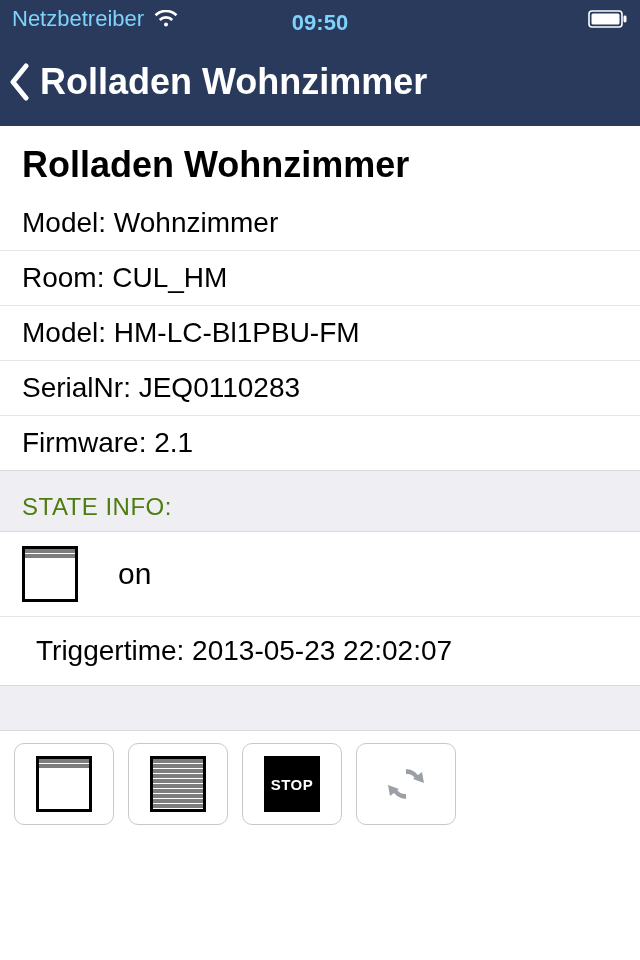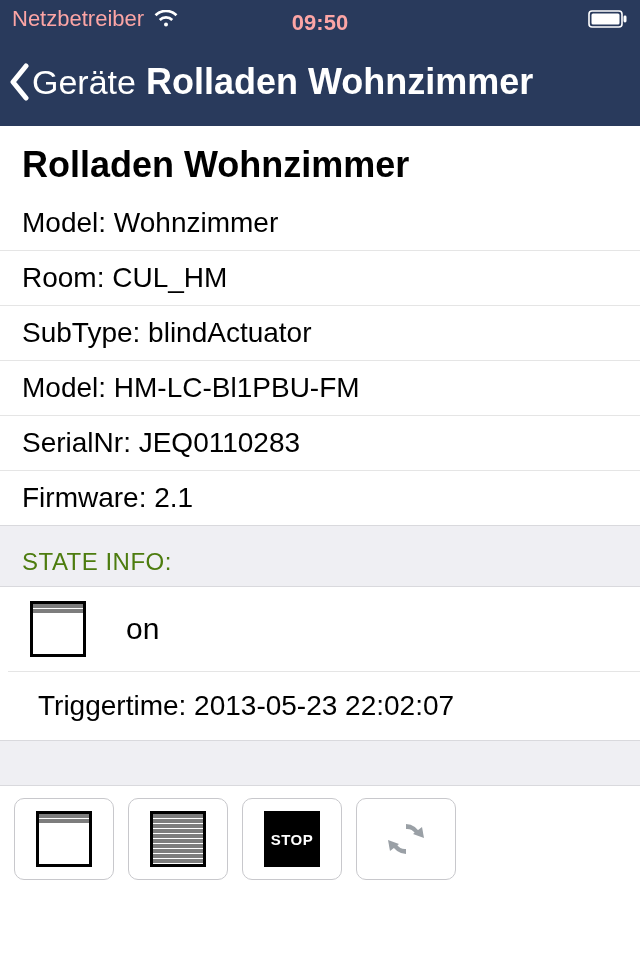--- a/index.html
+++ b/index.html
@@ -7,21 +7,21 @@
       width: 640px;
       height: 960px;
       font-family: -apple-system, "Helvetica Neue", Arial, sans-serif;
       background: #fff;
       overflow: hidden;
       color: #000;
     }
     .statusbar {
       height: 38px;
       background: #293a5c;
-      color: #fca5a5;
+      color: #7dd3fc;
       display: flex;
       align-items: center;
       justify-content: space-between;
       padding: 0 12px;
       font-size: 22px;
       font-weight: 500;
     }
     .statusbar .left { display: flex; align-items: center; gap: 10px; }
     .statusbar .center { position: absolute; left: 50%; transform: translateX(-50%); font-weight: 600; margin-top: 8px; }
     .statusbar .right { display: flex; align-items: center; }
@@ -69,21 +69,20 @@
       letter-spacing: 0.5px;
       padding: 22px 22px 10px 22px;
       border-bottom: 1px solid #d9d9dd;
     }
     .state-row {
       display: flex;
       align-items: center;
       padding: 14px 22px;
       gap: 40px;
       border-bottom: 1px solid #e5e5e5;
-      margin-left: 8px;
     }
     .state-text { font-size: 30px; }
     .shutter-icon {
       width: 56px; height: 56px;
       border: 3px solid #000;
       position: relative;
       background: #fff;
     }
     .shutter-icon .slats {
       position: absolute; top: 0; left: 0; right: 0;
@@ -98,22 +97,23 @@
     .stop-box {
       width: 56px; height: 56px; background: #000; color: #fff;
       display: flex; align-items: center; justify-content: center;
       font-size: 15px; font-weight: 700; letter-spacing: 0.5px;
     }
     .refresh-box {
       width: 56px; height: 56px; display: flex; align-items: center; justify-content: center;
     }
     .trigger-row, .webcmd-row {
       font-size: 28px;
-      padding: 18px 38px;
+      padding: 18px 22px;
       border-bottom: 1px solid #e5e5e5;
+      margin-left: 14px;
     }
     .btn-row {
       display: flex;
       gap: 14px;
       padding: 12px 14px 0 14px;
     }
     .cmd-btn {
       width: 100px; height: 82px;
       border: 1px solid #c8c8cc;
       border-radius: 10px;
@@ -152,32 +152,30 @@
   </div>
 </div>
 
 <div class="navbar">
   <div class="back">
     <span>
       <svg width="22" height="38" viewBox="0 0 22 38">
           <polyline points="18,3 5,19 18,35" fill="none" stroke="#fff" stroke-width="5" stroke-linecap="round" stroke-linejoin="round"></polyline>
         </svg>
     </span>
-    <span style="font-size:34px;">Geräte</span>
   </div>
   <div class="navtitle">Rolladen Wohnzimmer</div>
 </div>
 
 <div class="content">
 
   <div class="device-title">Rolladen Wohnzimmer</div>
 
   <div class="attr-row">Model: Wohnzimmer</div>
   <div class="attr-row">Room: CUL_HM</div>
-  <div class="attr-row">SubType: blindActuator</div>
   <div class="attr-row">Model: HM-LC-Bl1PBU-FM</div>
   <div class="attr-row">SerialNr: JEQ0110283</div>
   <div class="attr-row" style="border-bottom:none;">Firmware: 2.1</div>
 
   <div class="section-header" style="border-top:1px solid #d9d9dd;">STATE INFO:</div>
 
   <div class="state-row">
     <div class="shutter-icon">
       <div class="slats">
         <div class="slat"></div>

